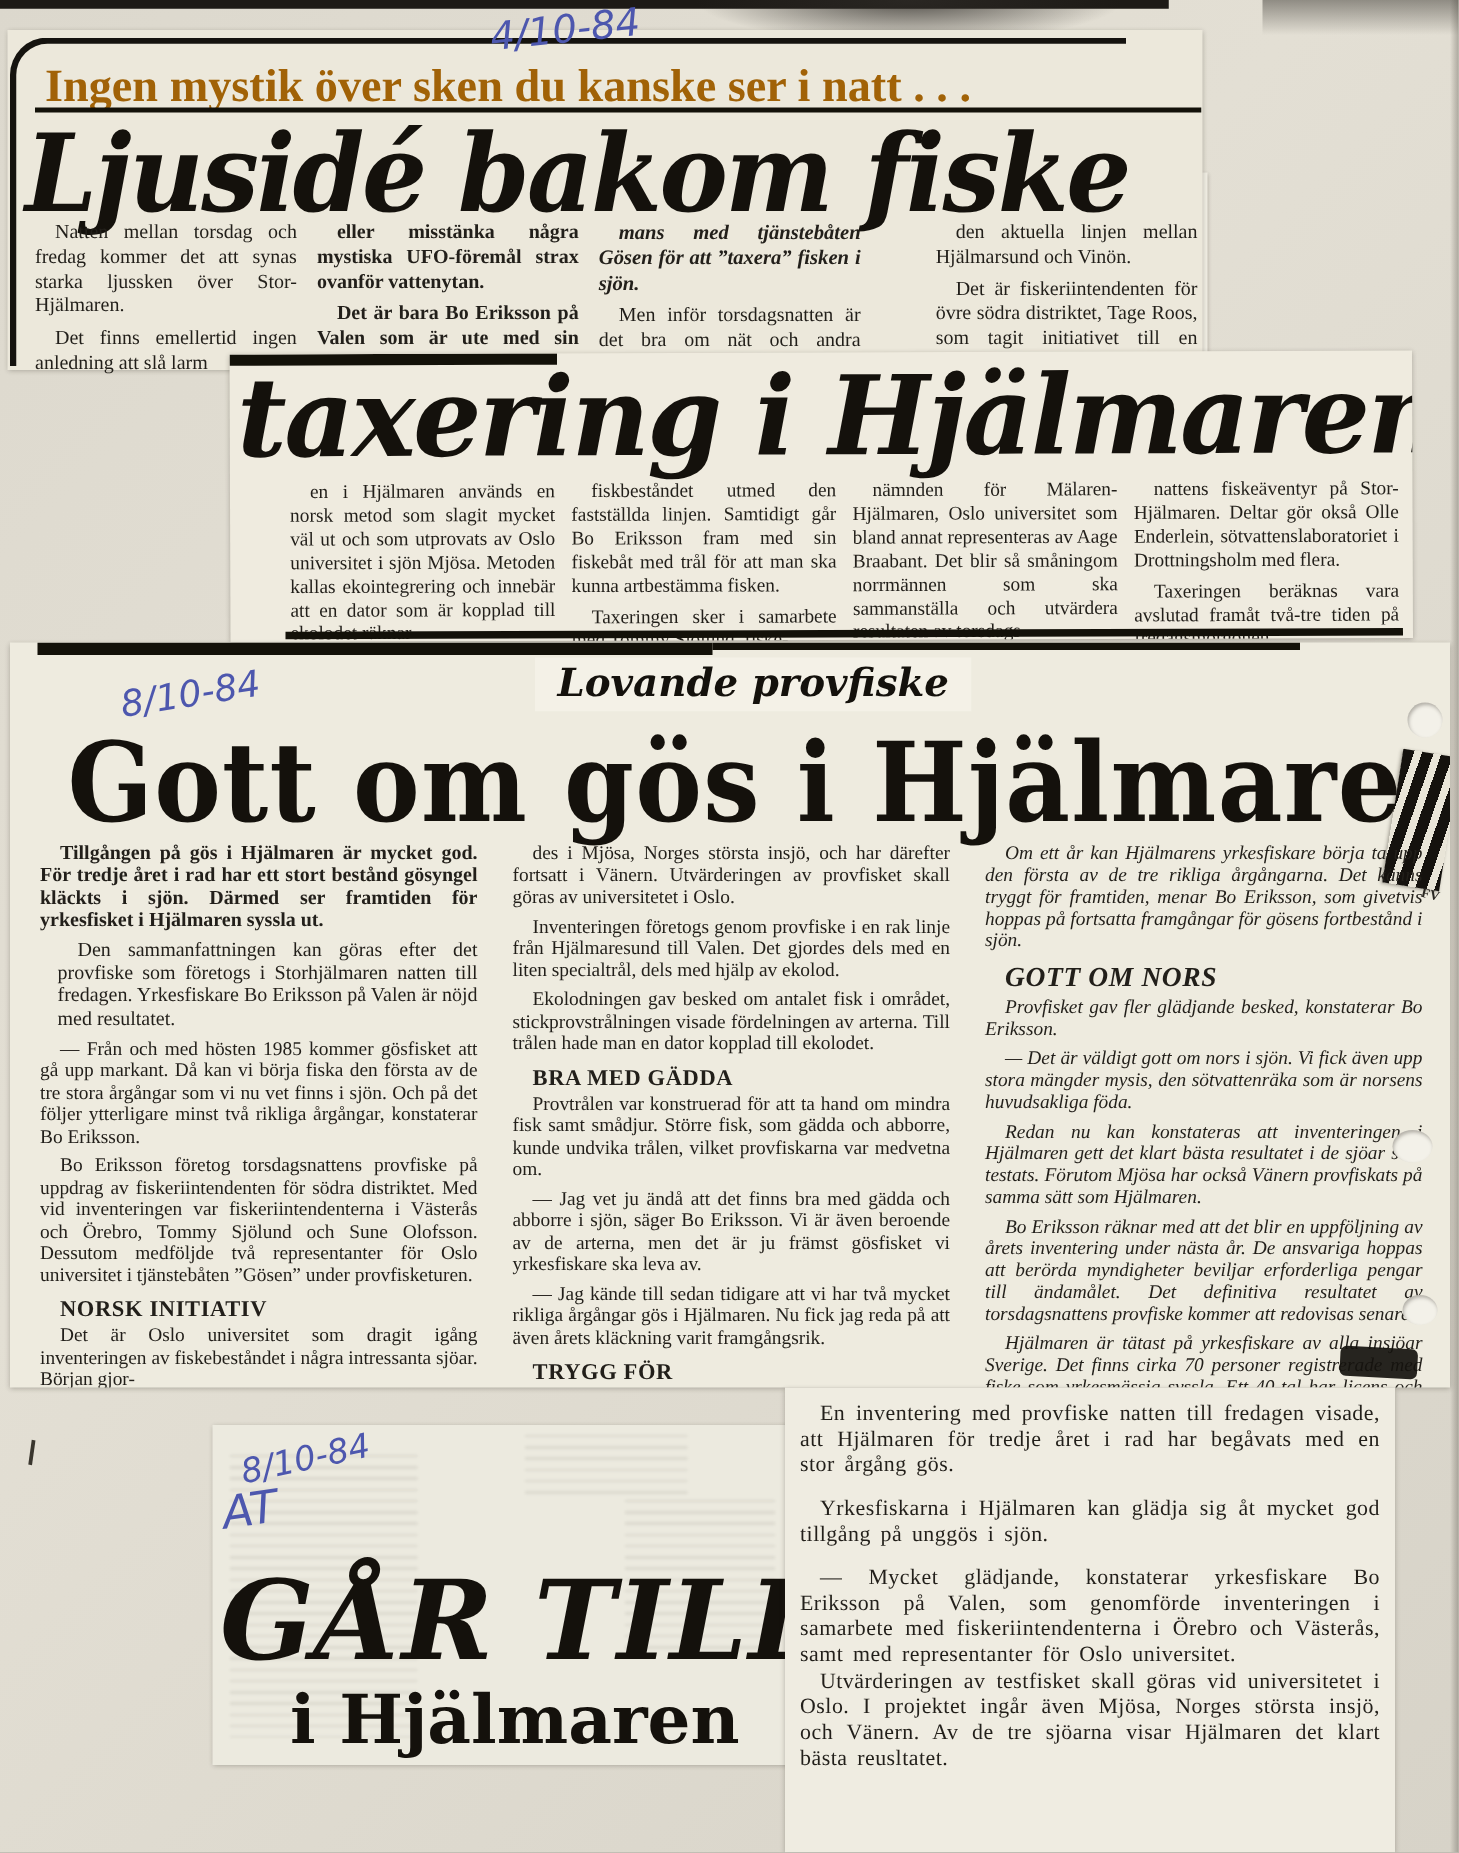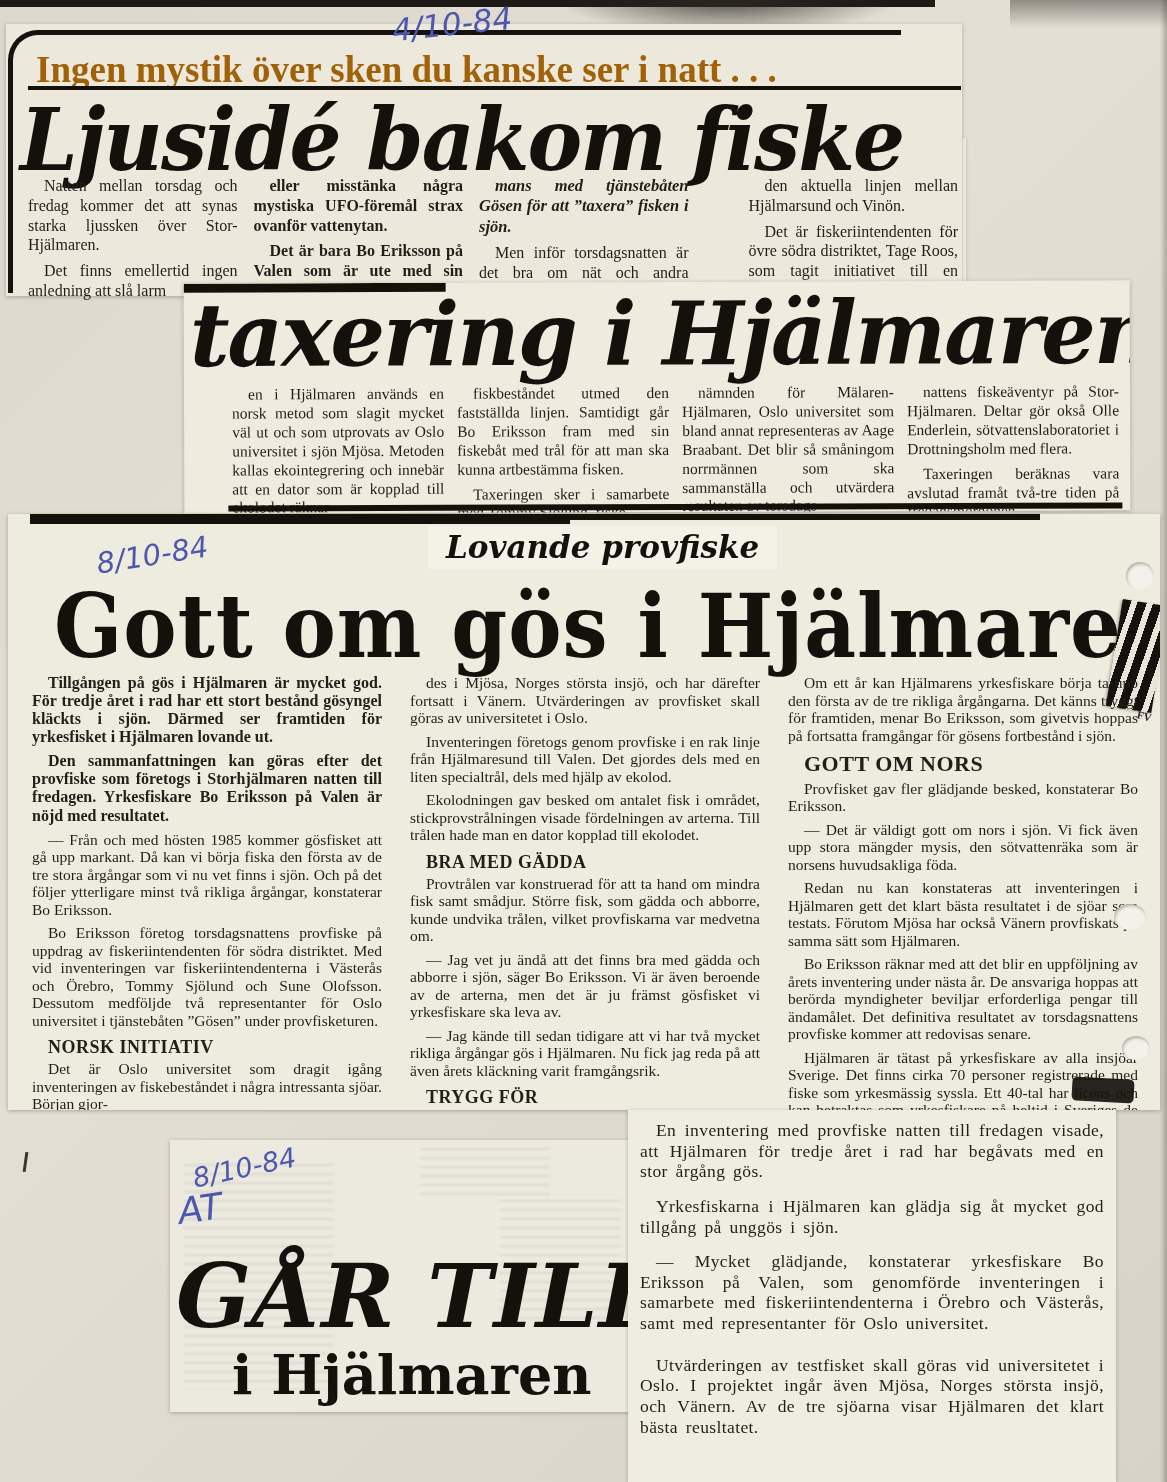--- a/index.html
+++ b/index.html
@@ -86,40 +86,40 @@
       <span class="fat-italic" style="font-size:31px;">Lovande provfiske</span>
     </div>
     <div class="fat" style="position:absolute;left:46px;top:68px;font-size:80px;letter-spacing:1px;transform:scaleY(1.1);transform-origin:top left;">Gott om gös i Hjälmaren</div>
 
     <div style="position:absolute;right:0px;top:88px;width:46px;height:108px;transform:rotate(9deg);
                 background:repeating-linear-gradient(100deg,#15120e 0 9px,#e9e5d8 9px 15px);box-shadow:-1px 1px 3px rgba(40,35,25,.4);"></div>
     <div style="position:absolute;right:8px;top:196px;font-size:11px;font-weight:bold;color:#2a2722;transform:rotate(14deg);">FV</div>
 
     <div class="cols" style="position:absolute;left:24px;top:160px;width:1106px;gap:28px;font-size:15.5px;line-height:1.13;">
       <div style="width:350px;">
-        <p class="para" style="font-weight:bold;font-size:16px;">Tillgången på gös i Hjälmaren är mycket god. För tredje året i rad har ett stort bestånd gösyngel kläckts i sjön. Därmed ser framtiden för yrkesfisket i Hjälmaren lovande ut.</p>
-        <p class="para" style="font-weight:bold;font-size:16px;">Den sammanfattningen kan göras efter det provfiske som företogs i Storhjälmaren natten till fredagen. Yrkesfiskare Bo Eriksson på Valen är nöjd med resultatet.</p>
+        <p class="para" style="font-weight:bold;font-size:16px;">Tillgången på gös i Hjälmaren är mycket god. För tredje året i rad har ett stort bestånd gösyngel kläckts i sjön. Därmed ser framtiden för yrkesfisket i Hjälmaren syssla ut.</p>
+        <p class="para" style="font-weight:normal;font-size:16px;margin-left:14px;">Den sammanfattningen kan göras efter det provfiske som företogs i Storhjälmaren natten till fredagen. Yrkesfiskare Bo Eriksson på Valen är nöjd med resultatet.</p>
         <p class="para">— Från och med hösten 1985 kommer gösfisket att gå upp markant. Då kan vi börja fiska den första av de tre stora årgångar som vi nu vet finns i sjön. Och på det följer ytterligare minst två rikliga årgångar, konstaterar Bo Eriksson.</p>
         <p class="para">Bo Eriksson företog torsdagsnattens provfiske på uppdrag av fiskeriintendenten för södra distriktet. Med vid inventeringen var fiskeriintendenterna i Västerås och Örebro, Tommy Sjölund och Sune Olofsson. Dessutom medföljde två representanter för Oslo universitet i tjänstebåten ”Gösen” under provfisketuren.</p>
         <div class="subhead" style="font-size:18px;">NORSK INITIATIV</div>
         <p class="para">Det är Oslo universitet som dragit igång inventeringen av fiskebeståndet i några intressanta sjöar. Början gjor-</p>
       </div>
       <div style="width:350px;">
         <p class="para">des i Mjösa, Norges största insjö, och har därefter fortsatt i Vänern. Utvärderingen av provfisket skall göras av universitetet i Oslo.</p>
         <p class="para">Inventeringen företogs genom provfiske i en rak linje från Hjälmaresund till Valen. Det gjordes dels med en liten specialtrål, dels med hjälp av ekolod.</p>
         <p class="para">Ekolodningen gav besked om antalet fisk i området, stickprovstrålningen visade fördelningen av arterna. Till trålen hade man en dator kopplad till ekolodet.</p>
         <div class="subhead" style="font-size:18px;">BRA MED GÄDDA</div>
         <p class="para">Provtrålen var konstruerad för att ta hand om mindra fisk samt smådjur. Större fisk, som gädda och abborre, kunde undvika trålen, vilket provfiskarna var medvetna om.</p>
         <p class="para">— Jag vet ju ändå att det finns bra med gädda och abborre i sjön, säger Bo Eriksson. Vi är även beroende av de arterna, men det är ju främst gösfisket vi yrkesfiskare ska leva av.</p>
         <p class="para">— Jag kände till sedan tidigare att vi har två mycket rikliga årgångar gös i Hjälmaren. Nu fick jag reda på att även årets kläckning varit framgångsrik.</p>
         <div class="subhead" style="font-size:18px;margin-bottom:0;">TRYGG FÖR</div>
         <div class="subhead" style="font-size:18px;margin-top:0;">FRAMTIDEN</div>
 
       </div>
-      <div style="width:350px;">
+      <div style="width:350px;font-style:italic;">
         <p class="para">Om ett år kan Hjälmarens yrkesfiskare börja ta upp den första av de tre rikliga årgångarna. Det känns tryggt för framtiden, menar Bo Eriksson, som givetvis hoppas på fortsatta framgångar för gösens fortbestånd i sjön.</p>
         <div class="subhead" style="font-size:22px;">GOTT OM NORS</div>
         <p class="para">Provfisket gav fler glädjande besked, konstaterar Bo Eriksson.</p>
         <p class="para">— Det är väldigt gott om nors i sjön. Vi fick även upp stora mängder mysis, den sötvattenräka som är norsens huvudsakliga föda.</p>
         <p class="para">Redan nu kan konstateras att inventeringen i Hjälmaren gett det klart bästa resultatet i de sjöar som testats. Förutom Mjösa har också Vänern provfiskats på samma sätt som Hjälmaren.</p>
         <p class="para">Bo Eriksson räknar med att det blir en uppföljning av årets inventering under nästa år. De ansvariga hoppas att berörda myndigheter beviljar erforderliga pengar till ändamålet. Det definitiva resultatet av torsdagsnattens provfiske kommer att redovisas senare.</p>
         <p class="para">Hjälmaren är tätast på yrkesfiskare av alla insjöar Sverige. Det finns cirka 70 personer registrerade med fiske som yrkesmässig syssla. Ett 40-tal har licens och kan betraktas som yrkesfiskare på heltid i Sveriges de största insjö.</p>
 
       </div>
     </div>
@@ -139,19 +139,19 @@
     <div class="fat-italic" style="position:absolute;left:6px;top:112px;font-size:88px;letter-spacing:1px;">GÅR TILL</div>
     <div class="fat" style="position:absolute;left:62px;top:208px;font-size:54px;">i Hjälmaren</div>
   </div>
   <div class="hand" style="left:192px;top:1152px;font-size:27px;transform:rotate(-12deg);">8/10-84</div>
   <div class="hand" style="left:178px;top:1188px;font-size:36px;transform:rotate(-8deg);">AT</div>
 
   <div class="clip" style="left:628px;top:1110px;width:488px;height:372px;background:#efece1;">
     <div style="position:absolute;left:12px;top:10px;width:464px;font-size:17.5px;line-height:1.18;letter-spacing:.4px;word-spacing:3px;">
       <p class="para" style="margin-bottom:14px;">En inventering med provfiske natten till fredagen visade, att Hjälmaren för tredje året i rad har begåvats med en stor årgång gös.</p>
       <p class="para" style="margin-bottom:14px;">Yrkesfiskarna i Hjälmaren kan glädja sig åt mycket god tillgång på unggös i sjön.</p>
-      <p class="para" style="margin-bottom:21px;">— Mycket glädjande, konstaterar yrkesfiskare Bo Eriksson på Valen, som genomförde inventeringen i samarbete med fiskeriintendenterna i Örebro och Västerås, samt med representanter för Oslo universitet.</p>
+      <p class="para" style="margin-bottom:0;">— Mycket glädjande, konstaterar yrkesfiskare Bo Eriksson på Valen, som genomförde inventeringen i samarbete med fiskeriintendenterna i Örebro och Västerås, samt med representanter för Oslo universitet.</p>
       <p class="para">Utvärderingen av testfisket skall göras vid universitetet i Oslo. I projektet ingår även Mjösa, Norges största insjö, och Vänern. Av de tre sjöarna visar Hjälmaren det klart bästa reusltatet.</p>
     </div>
   </div>
 
   <div style="position:absolute;left:24px;top:1152px;width:3px;height:20px;background:#3a362e;transform:rotate(8deg);"></div>
 </div>
 
 </body></html>

